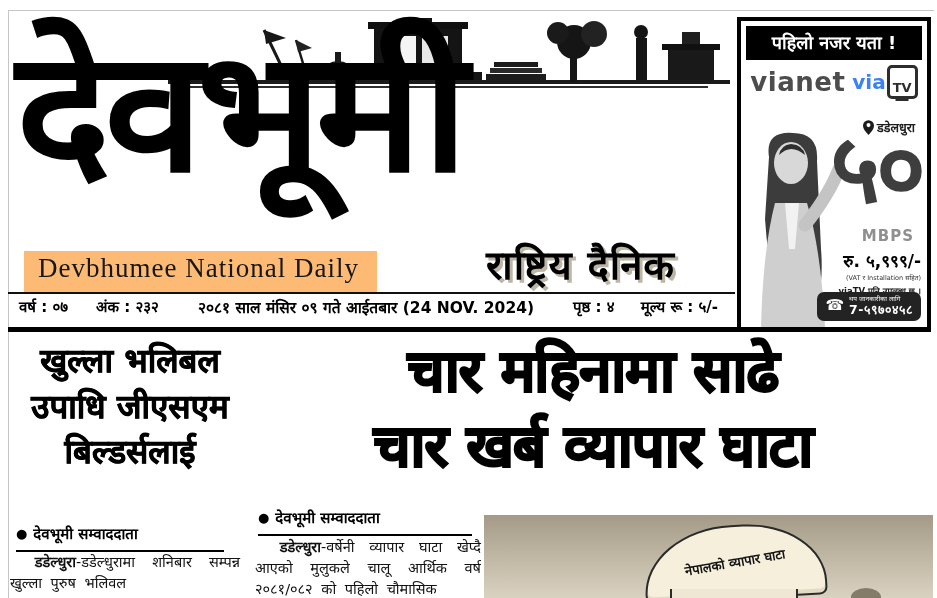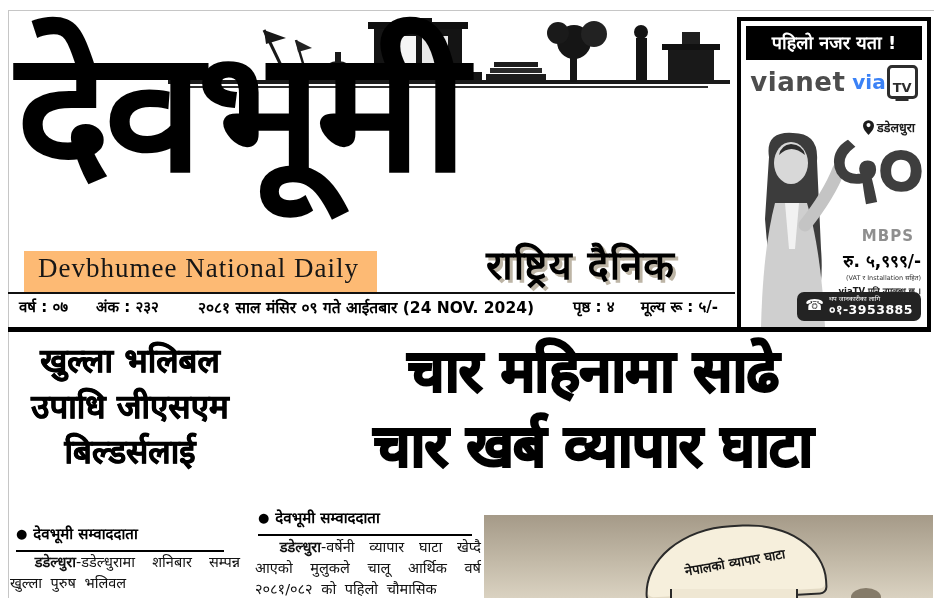--- a/index.html
+++ b/index.html
@@ -190,21 +190,21 @@
     <div class="ad-mbps">MBPS</div>
     <div class="ad-price">
       <div class="amount">रु. ५,९९९/-</div>
       <div class="note">(VAT र Installation सहित)</div>
       <div class="viatv">viaTV पनि उपलब्ध छ ।</div>
     </div>
     <div class="ad-phone">
       <span class="ph-icon">☎</span>
       <span class="lines">
         <span class="lbl">थप जानकारीका लागि</span>
-        <span class="num">०१-3953885</span>
+        <span class="num">7-५९७०४५८</span>
       </span>
     </div>
   </div>
 
   <div class="left-headline">
     <div>खुल्ला भलिबल</div>
     <div>उपाधि जीएसएम</div>
     <div>बिल्डर्सलाई</div>
   </div>
   <div class="byline left-byline">

